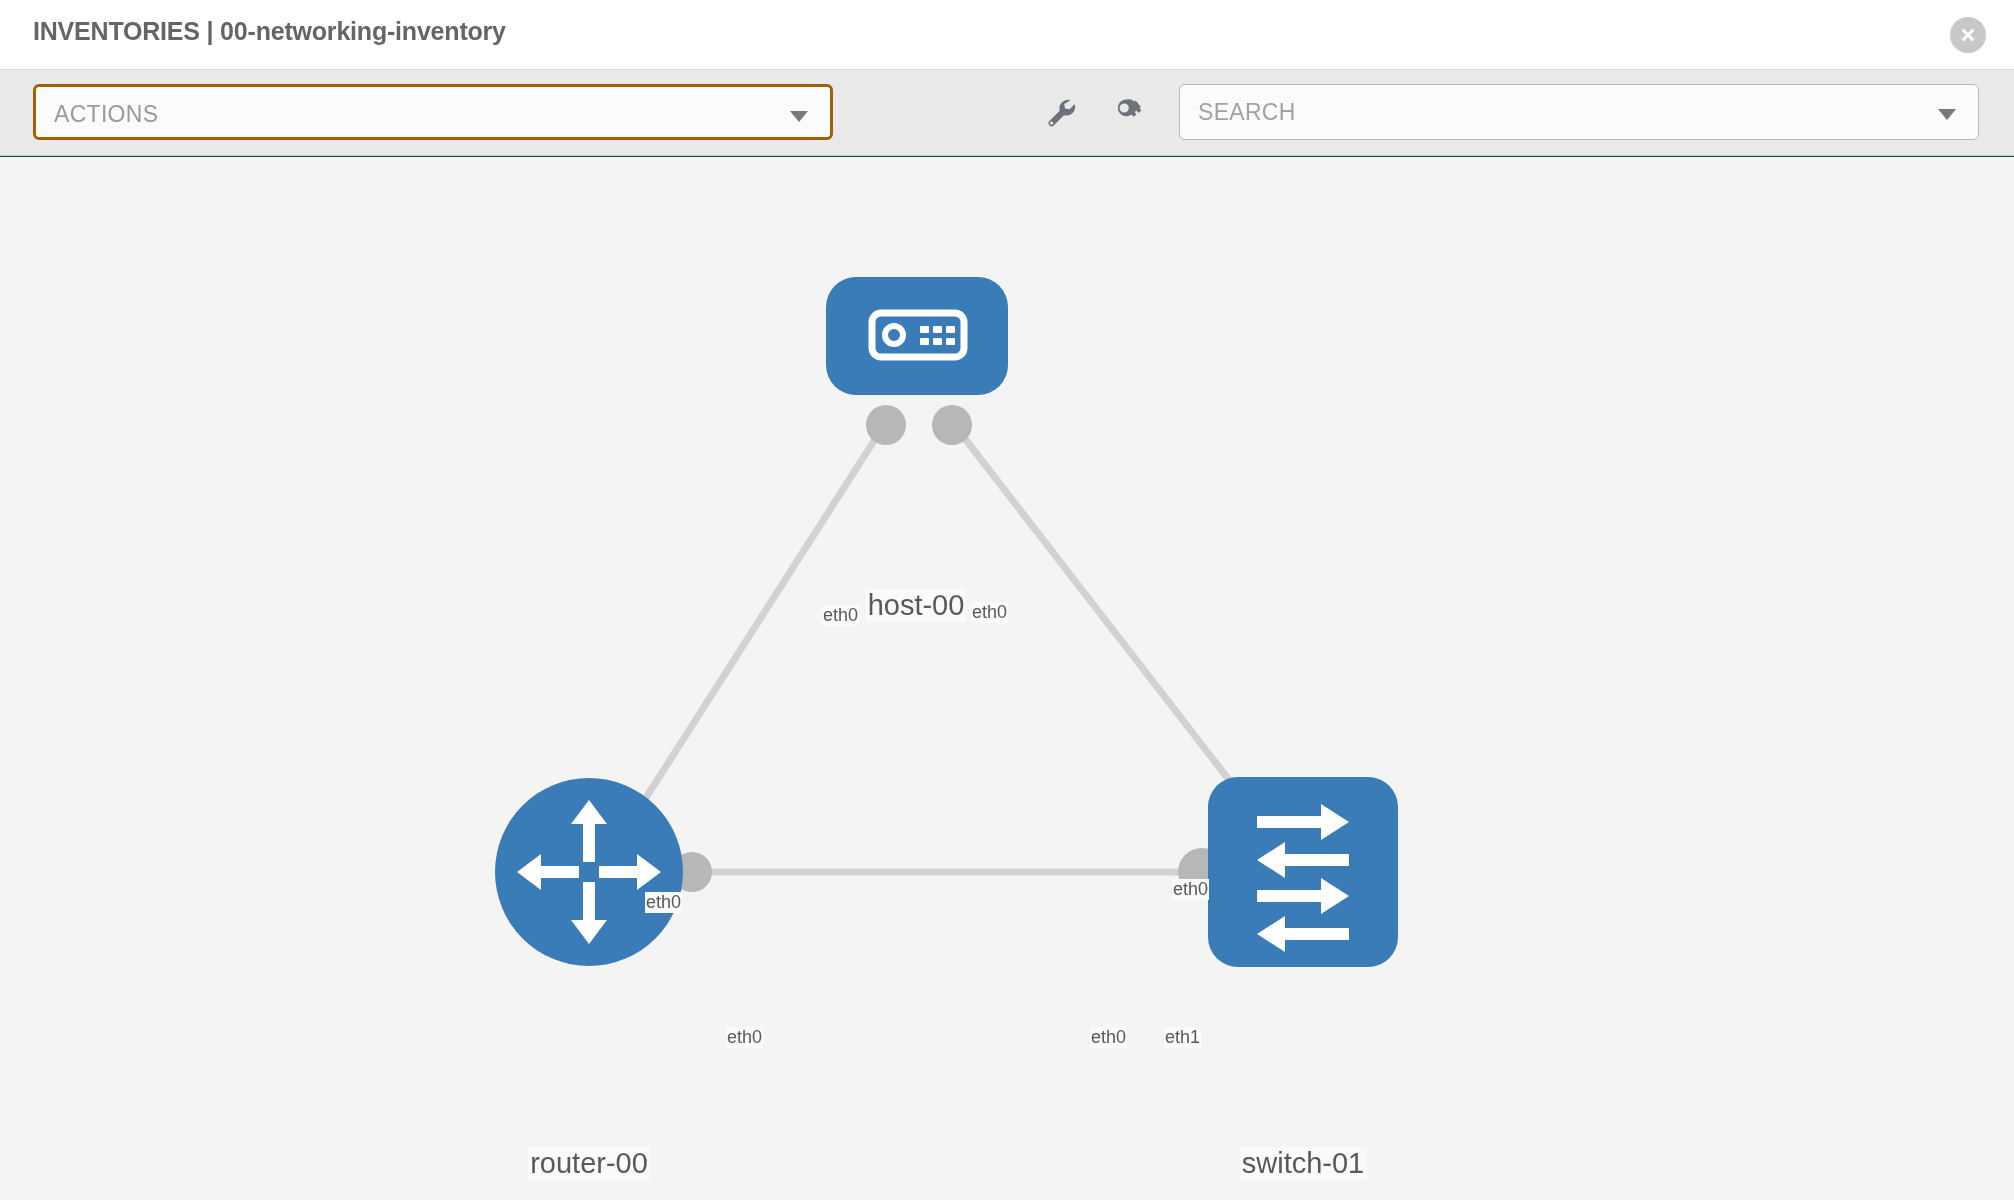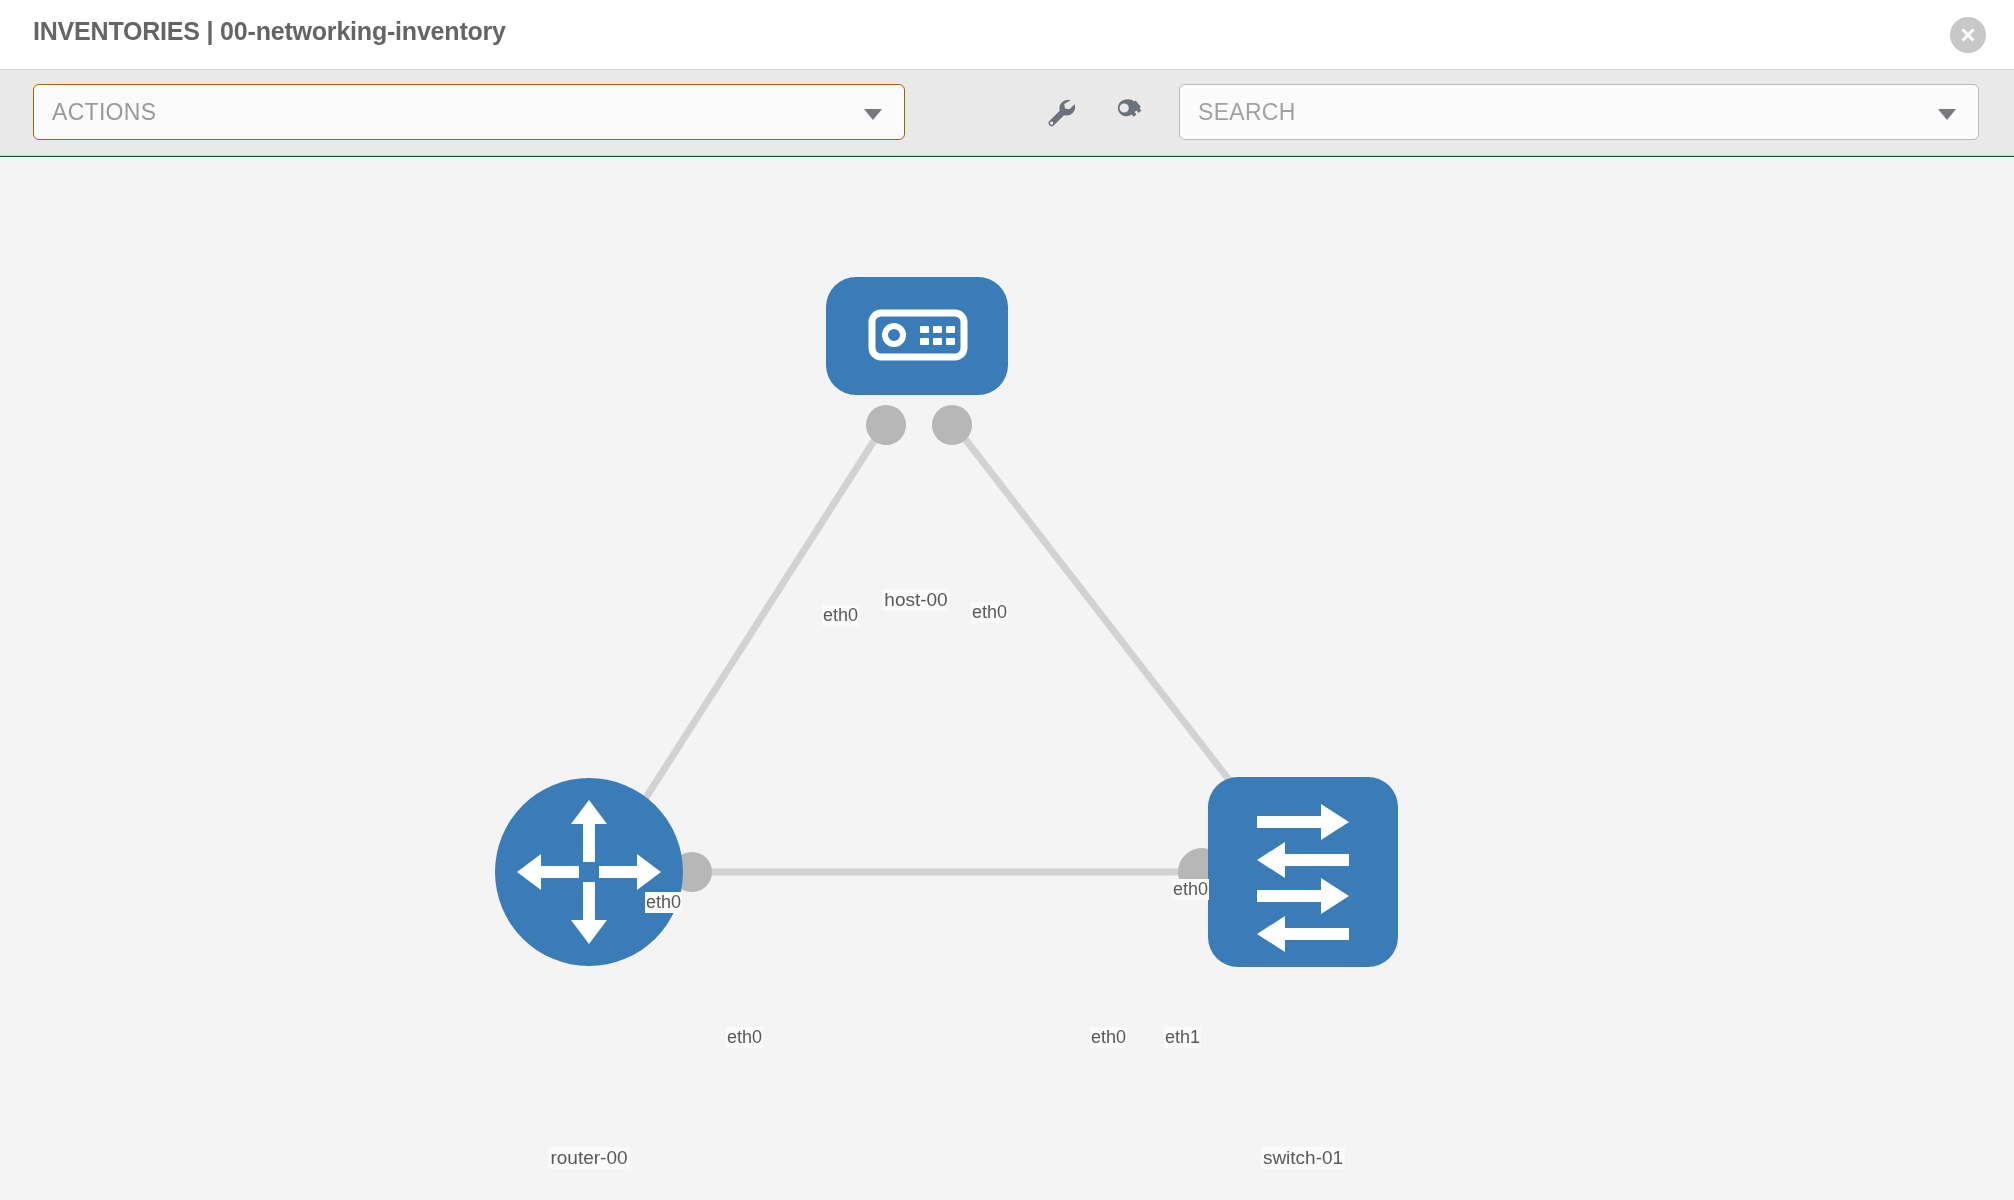--- a/index.html
+++ b/index.html
@@ -56,24 +56,24 @@
     top: 70px; left: 0;
     width: 2014px;
     height: 86px;
     background: #e9e9e9;
     border-bottom: 1px solid #cfcfcf;
   }
   .actions-select {
     position: absolute;
     left: 33px;
     top: 14px;
-    width: 872px;
+    width: 800px;
     height: 56px;
     background: #fbfbfb;
-    border: 1px solid #a16207;
+    border: 3px solid #a16207;
     border-radius: 6px;
     cursor: pointer;
   }
   .actions-label {
     position: absolute;
     left: 18px;
     top: 14px;
     font-size: 23px;
     color: #9a9a9a;
     letter-spacing: 0.3px;
@@ -130,21 +130,21 @@
   .topology-svg {
     position: absolute;
     top: 0; left: 0;
     width: 2014px;
     height: 1043px;
   }
 
   
   .node-label {
     position: absolute;
-    font-size: 19px;
+    font-size: 29px;
     color: #58595b;
     background: #fafafa;
     white-space: nowrap;
     padding: 0 2px;
     transform: translateX(-50%);
   }
   
   .iface-label {
     position: absolute;
     font-size: 18px;

